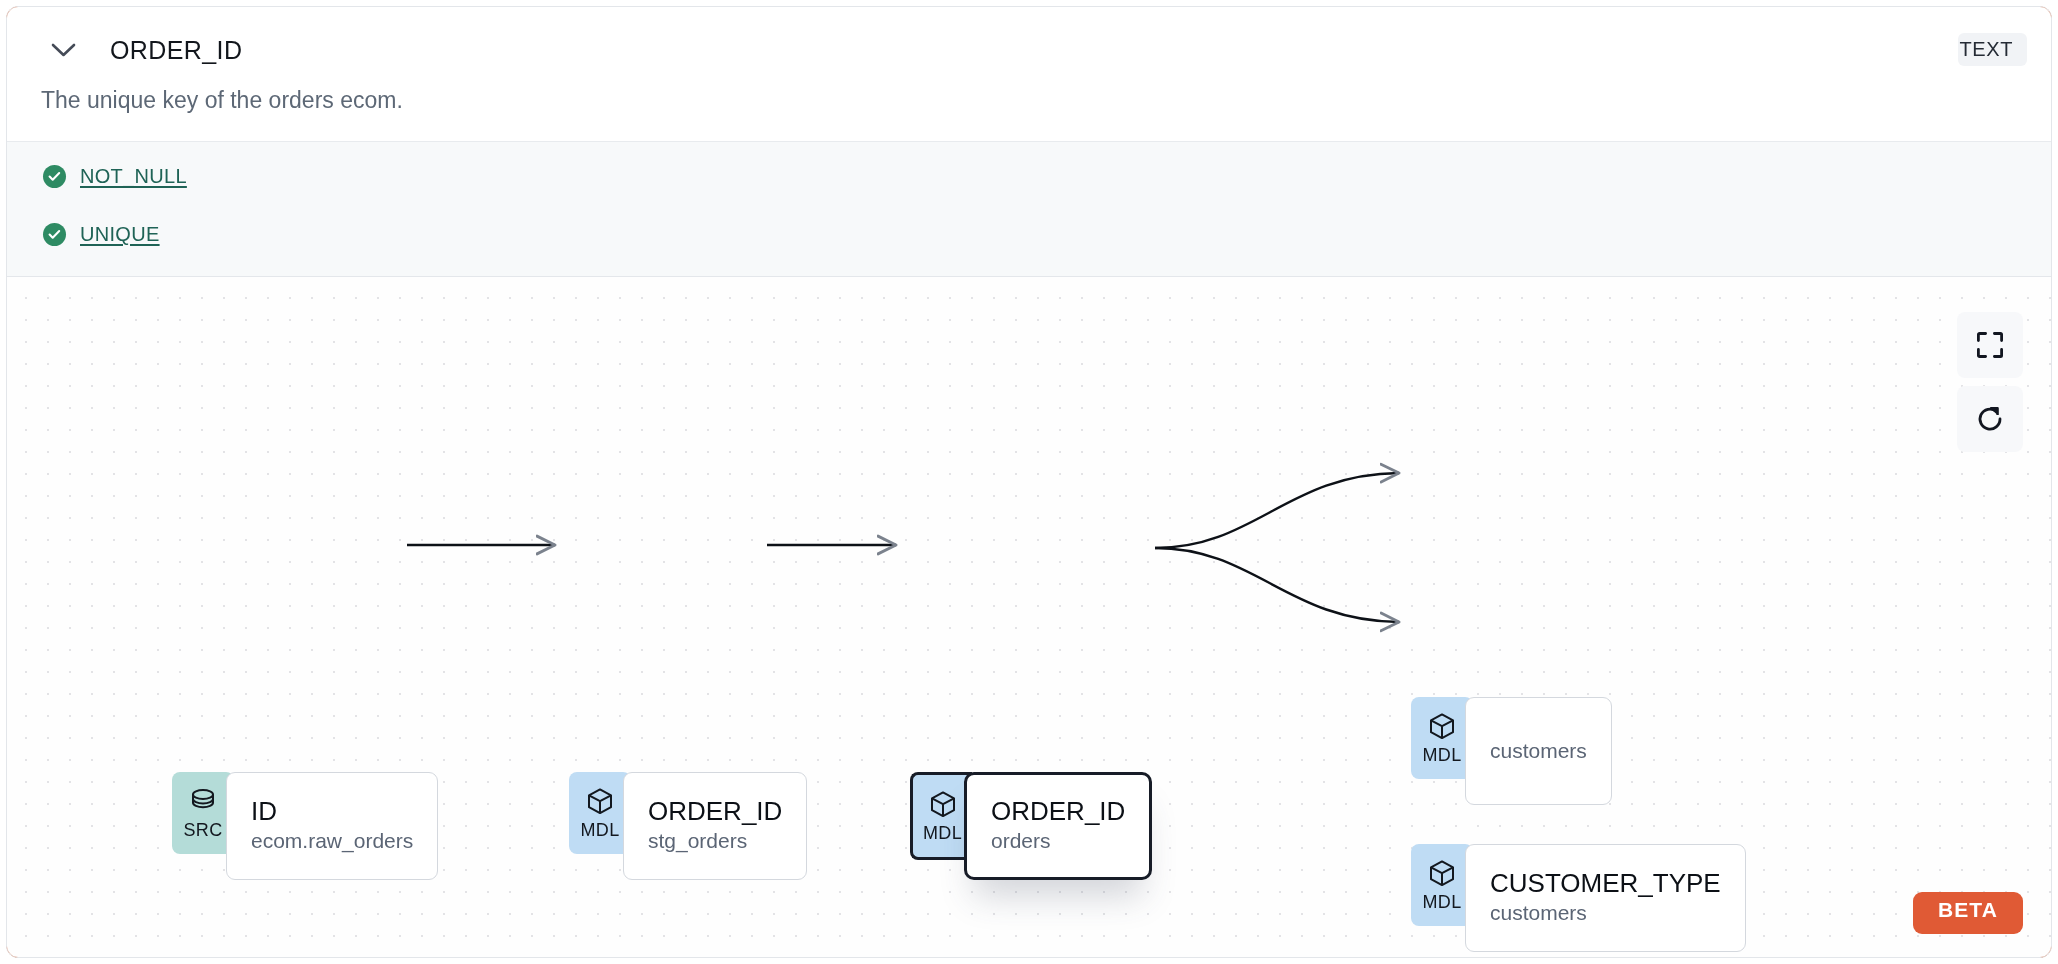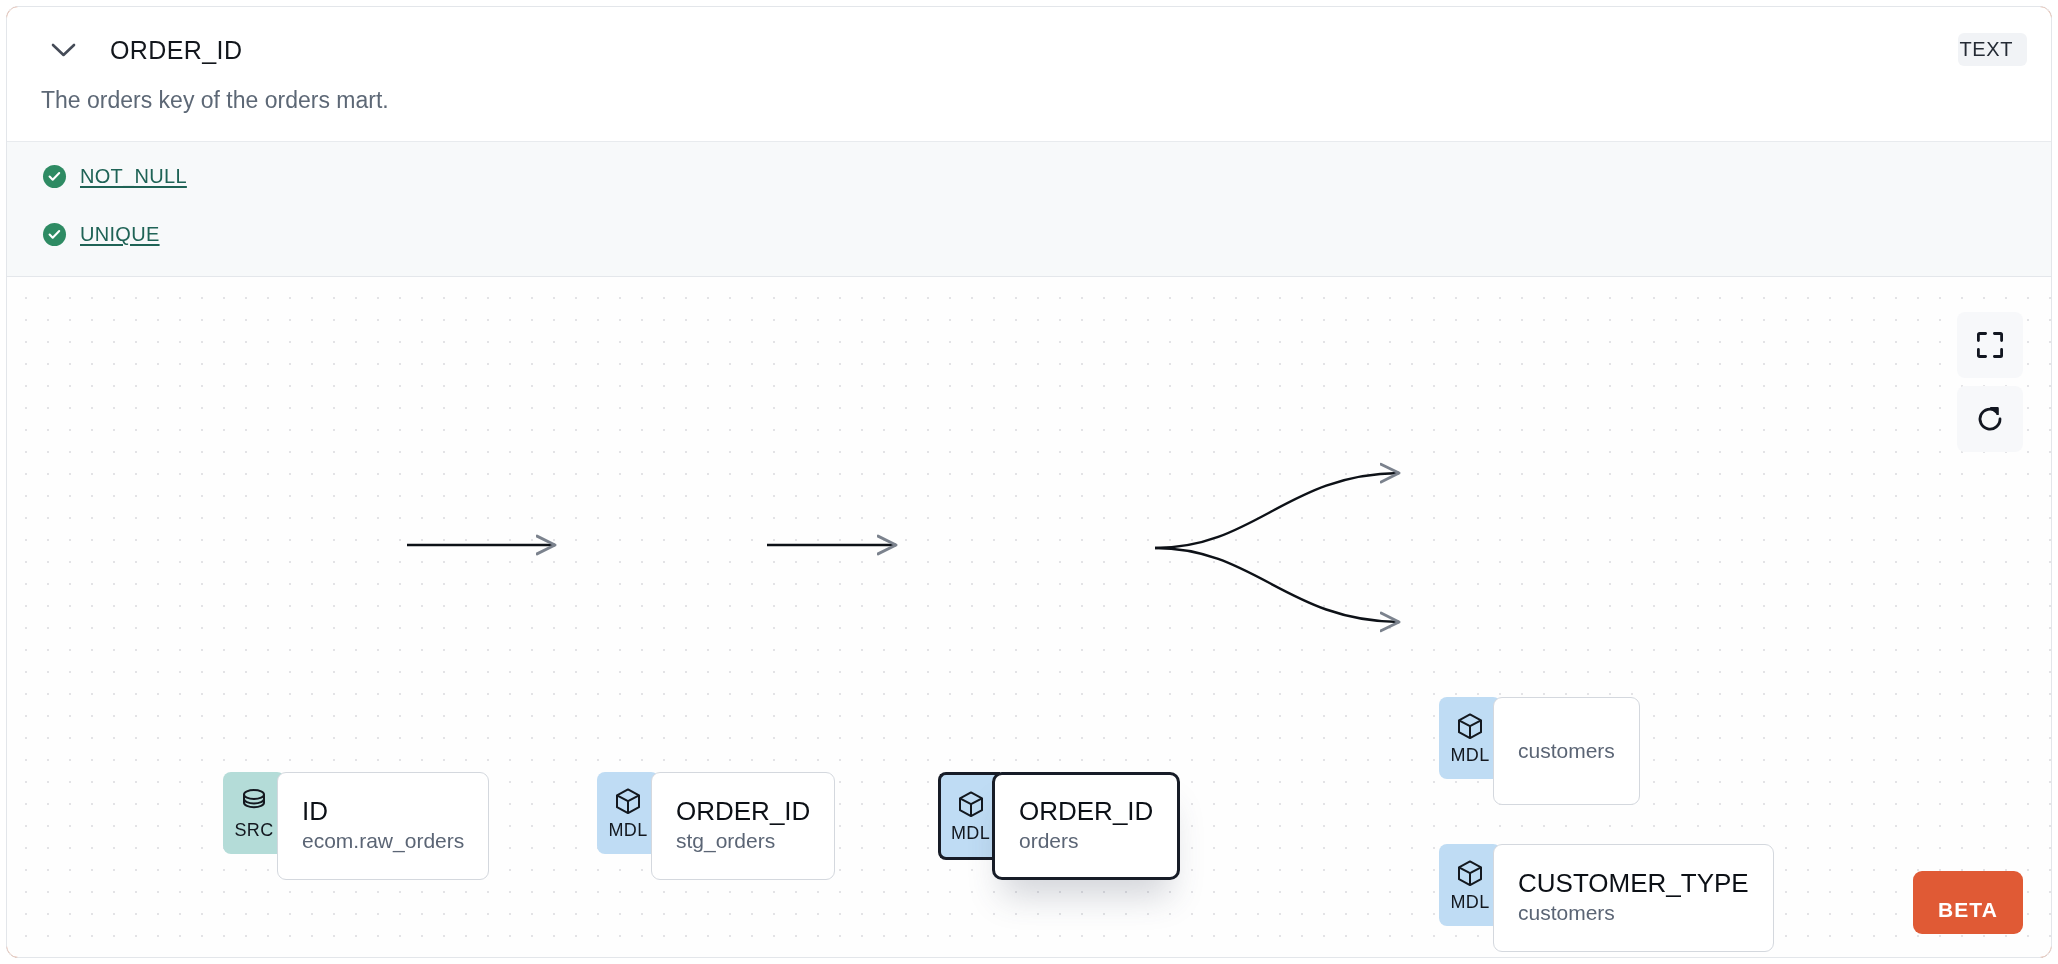--- a/index.html
+++ b/index.html
@@ -171,21 +171,20 @@
     border-radius: 8px;
     display: flex;
     flex-direction: column;
     align-items: center;
     justify-content: center;
     gap: 1px;
     align-self: flex-start;
     height: 82px;
     position: relative;
     z-index: 1;
-    margin-left: 28px;
   }
   .node-badge.src { background: #b4dcd8; }
   .node-badge.mdl { background: #bfdcf4; }
 
   .node-badge svg { display: block; }
 
   .node-badge .badge-text {
     font-size: 18px;
     color: #13181f;
     letter-spacing: 0.3px;
@@ -229,21 +228,21 @@
     box-shadow: 0 26px 34px -10px rgba(60,70,90,0.22);
   }
   .node.selected .node-badge {
     border: 3px solid #171c27;
     border-right: none;
     border-radius: 8px 0 0 8px;
     height: 88px;
   }
 
   
-  #node-src      { left: 188px; top: 495px; }
+  #node-src      { left: 165px; top: 495px; }
   #node-stg      { left: 562px; top: 495px; }
   #node-orders   { left: 903px; top: 495px; }
   #node-count    { left: 1404px; top: 420px; }
   #node-custtype { left: 1404px; top: 567px; }
 
   
   .controls {
     position: absolute;
     right: 28px;
     top: 35px;
@@ -267,21 +266,21 @@
   
   .beta-badge {
     position: absolute;
     right: 28px;
     bottom: 23px;
     background: #e05a35;
     color: #ffffff;
     font-size: 21px;
     font-weight: bold;
     letter-spacing: 1.1px;
-    padding: 28px 25px 14px 25px;
+    padding: 7px 25px 14px 25px;
     border-radius: 9px;
     line-height: 1;
     cursor: pointer;
     z-index: 6;
     margin-top: 16px;
   }
 </style>
 </head>
 <body>
 
@@ -295,21 +294,21 @@
           <svg width="25" height="15" viewBox="0 0 25 15">
             <path d="M2 2 L12.5 12 L23 2" fill="none" stroke="#454b57" stroke-width="2.6" stroke-linecap="round" stroke-linejoin="round"></path>
           </svg>
         </div>
 
         <div class="col-title">ORDER_ID</div>
 
         <div class="type-badge">TEXT</div>
       </div>
 
-      <div class="col-desc">The orders key of the orders mart.</div>
+      <div class="col-desc">The unique key of the orders ecom.</div>
     </div>
 
     <div class="tests">
 
       <div class="test-row r0">
         <span class="check-icon">
           <svg width="13" height="11" viewBox="0 0 13 11">
             <path d="M1.6 5.6 L4.7 8.7 L11.2 2.1" fill="none" stroke="#ffffff" stroke-width="2.1" stroke-linecap="round" stroke-linejoin="round"></path>
           </svg>
         </span>

